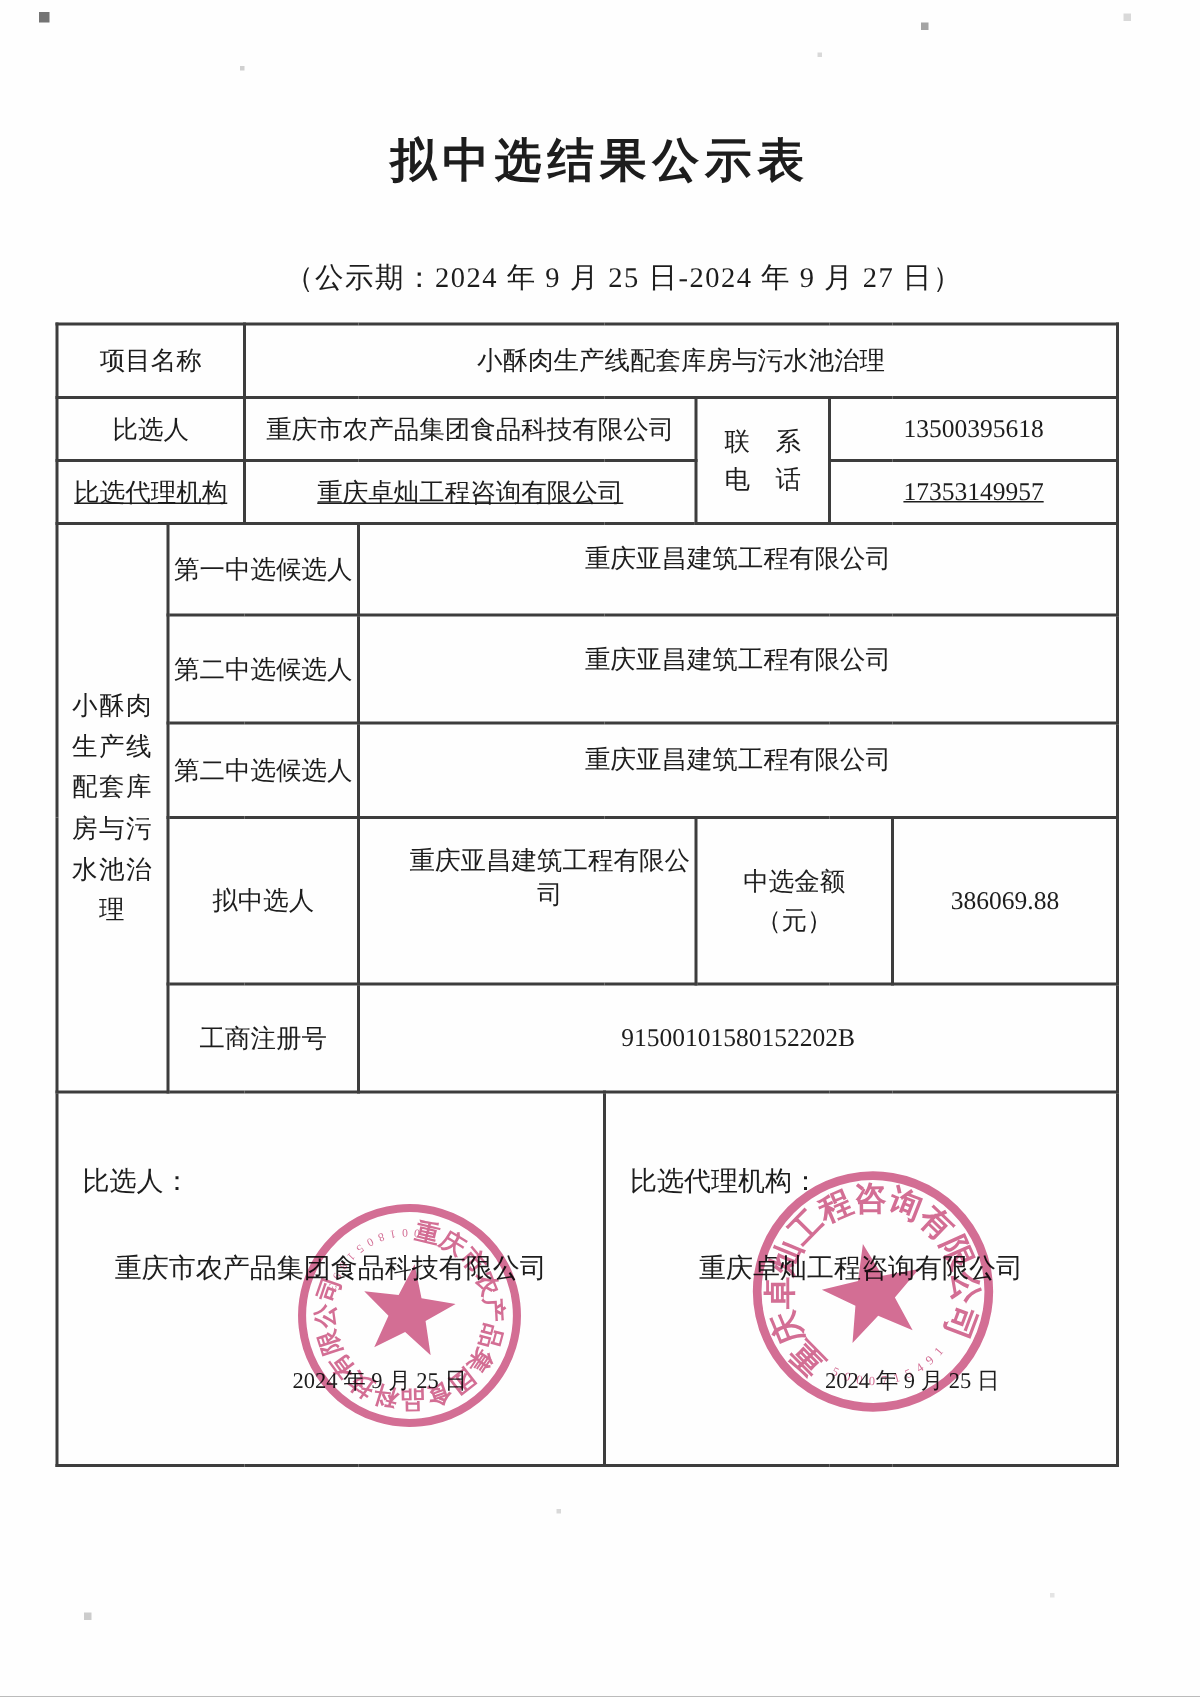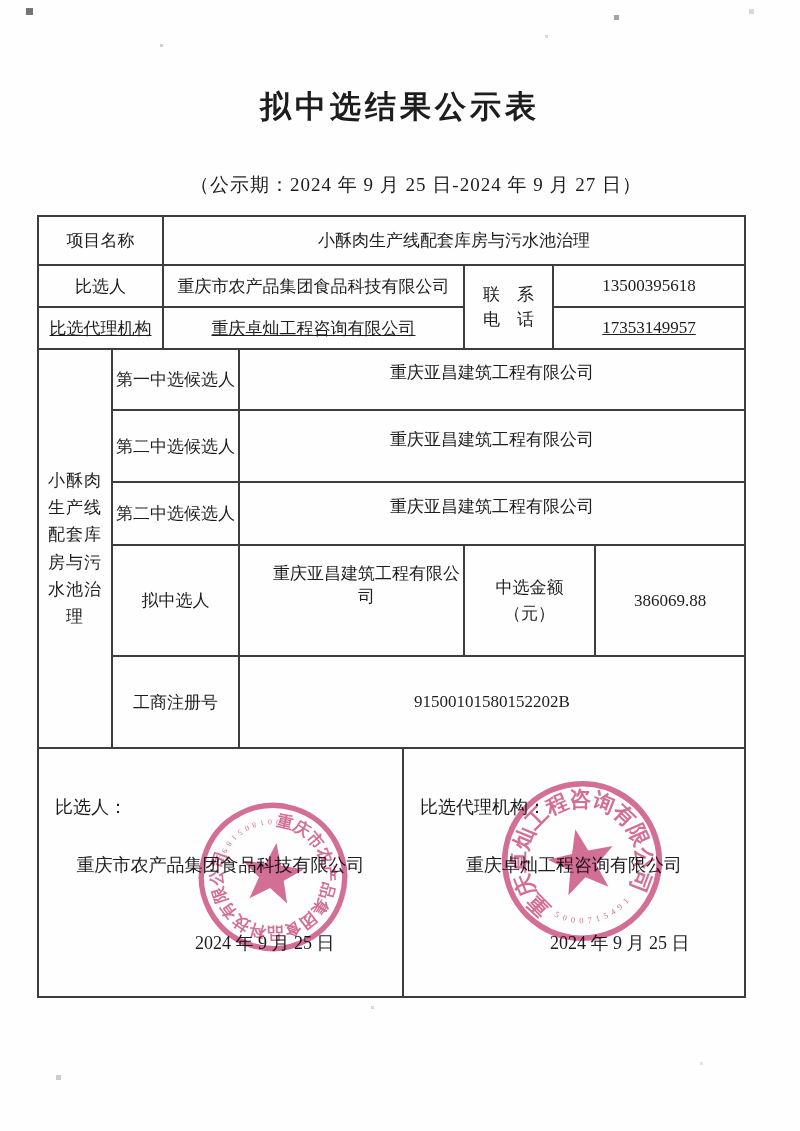--- a/index.html
+++ b/index.html
@@ -27,35 +27,35 @@
     border-collapse:collapse;table-layout:fixed;
   }
   table.main-table td{
     border:2px solid #3d3d3d;
     text-align:center;vertical-align:middle;
     font-size:17px;padding:0;
     overflow:hidden;
   }
   tr.r1{height:49px;} tr.r2{height:42px;} tr.r3{height:42px;text-decoration:underline;}
   tr.r4{height:61px;} tr.r5{height:72px;} tr.r6{height:63px;}
-  tr.r7{height:111px;} tr.r8{height:92px;border-radius:20px;} tr.r9{height:249px;}
+  tr.r7{height:111px;} tr.r8{height:72px;border-radius:20px;} tr.r9{height:249px;}
   .two-line div{line-height:1.5;}
   .vert{
     width:56px;margin:0 auto;
     word-break:break-all;line-height:1.6;
     letter-spacing:1px;text-align:center;font-size:17px;
   }
   td.low{vertical-align:bottom;}
   td.low .pad{padding-bottom:14px;}
   td.winner-name{vertical-align:bottom;}
   td.winner-name .pad{padding-bottom:32px;padding-left:30px;}
   td.sig-cell{position:relative;vertical-align:top;margin-left:30px;}
   .sig-label{position:absolute;top:46px;left:16px;font-size:18px;}
   .sig-company{position:absolute;top:104px;left:0;width:100%;text-align:center;font-size:18px;}
-  .sig-date{position:absolute;top:182px;font-size:18px;white-space:nowrap;}
+  .sig-date{position:absolute;top:182px;font-size:15px;white-space:nowrap;}
   .sig-date.left-cell{left:156px;}
   .sig-date.right-cell{left:146px;}
   .stamp{
     position:absolute;
     color:var(--stamp-color,#c9497a);
     opacity:.8;
     mix-blend-mode:multiply;
     pointer-events:none;
   }
   .stamp-left{left:196px;top:800px;width:154px;height:154px;transform:rotate(152deg);}

